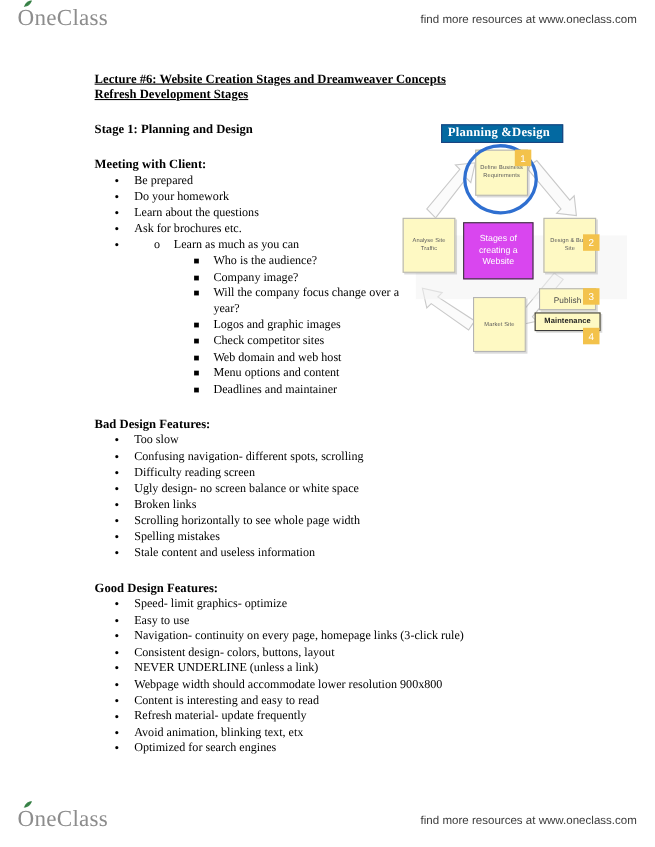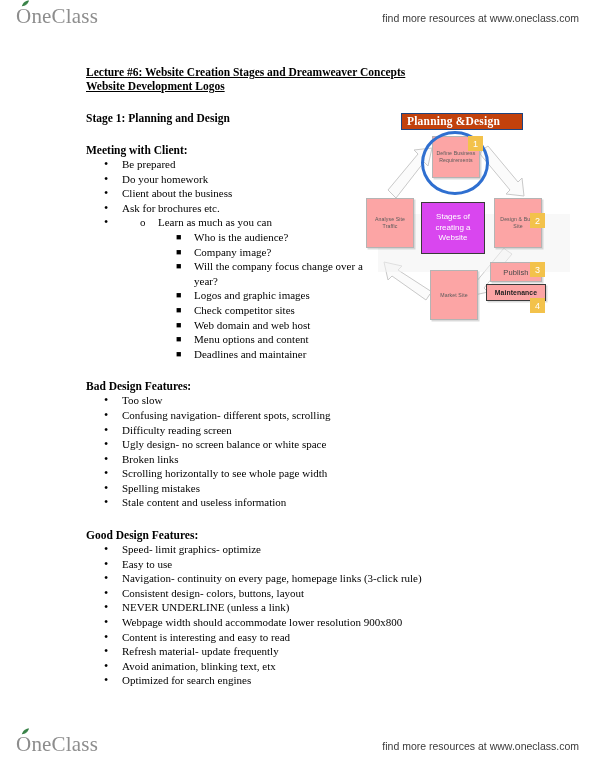--- a/index.html
+++ b/index.html
@@ -132,32 +132,32 @@
     height: 215px;
   }
   .diagram-canvas {
     position: absolute;
     inset: 0;
   }
   .banner {
     position: absolute;
     left: 43px;
     top: 3px;
-    background: #c2410c;
+    background: #0369a1;
     color: #ffffff;
     font-weight: bold;
     font-size: 11.5px;
-    padding: 1px 22px 2px 5px;
+    padding: 1px 11px 2px 5px;
     border: 1px solid #1c4480;
     white-space: nowrap;
     letter-spacing: 0.2px;
   }
   .node {
     position: absolute;
-    background: #fca5a5;
+    background: #fef9c3;
     border: 1px solid #b4b4b4;
     box-shadow: 1.5px 1.5px 0 rgba(150,150,150,0.35);
     display: flex;
     align-items: center;
     justify-content: center;
     text-align: center;
     font-family: "Liberation Sans", "DejaVu Sans", sans-serif;
     font-size: 5.2px;
     line-height: 7px;
     color: #5a5a5a;
@@ -263,41 +263,41 @@
   <div class="node node-maint">Maintenance</div>
   <div class="badge badge-4">4</div>
 
   <div class="node-center">Stages of creating a Website</div>
 </div>
 
 <div class="doc">
 
   <div class="title-block">
     <span class="title-line">Lecture #6: Website Creation Stages and Dreamweaver Concepts</span><br>
-    <span class="title-line">Website Development Logos</span>
+    <span class="title-line">Refresh Development Stages</span>
   </div>
 
   <div class="gap-lg"></div>
   <h2 class="section">Stage 1: Planning and Design</h2>
 
   <div class="gap-lg"></div>
   <h2 class="section">Meeting with Client:</h2>
 
   <ul class="lvl1">
     <li>
         <span class="bullet disc">•</span>
         <span class="li-text">Be prepared</span>
       </li>
     <li>
         <span class="bullet disc">•</span>
         <span class="li-text">Do your homework</span>
       </li>
     <li>
         <span class="bullet disc">•</span>
-        <span class="li-text">Client about the business</span>
+        <span class="li-text">Learn about the questions</span>
       </li>
     <li>
         <span class="bullet disc">•</span>
         <span class="li-text">Ask for brochures etc.</span>
       </li>
     <li>
         <span class="bullet disc">•</span>
       </li>
   </ul>
 

